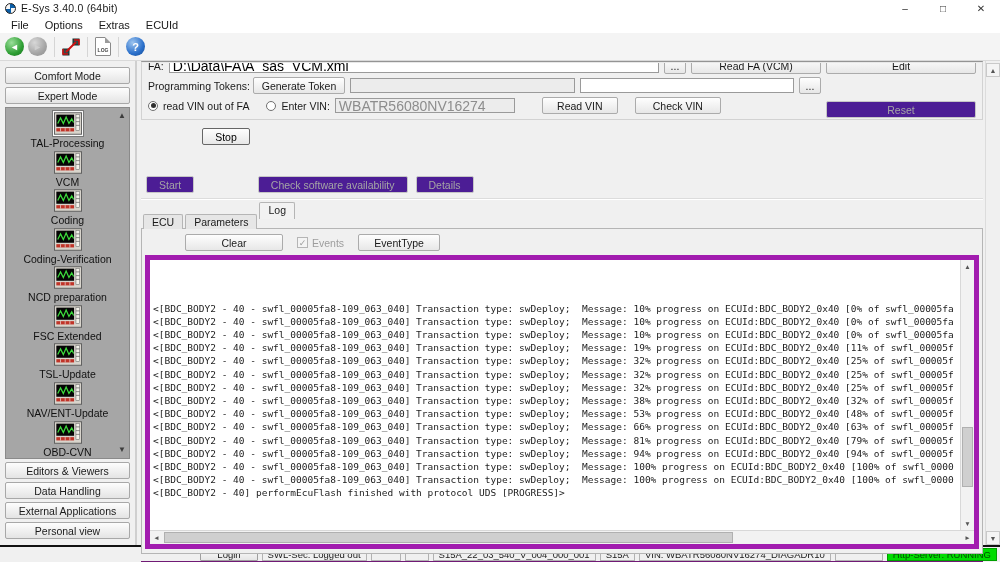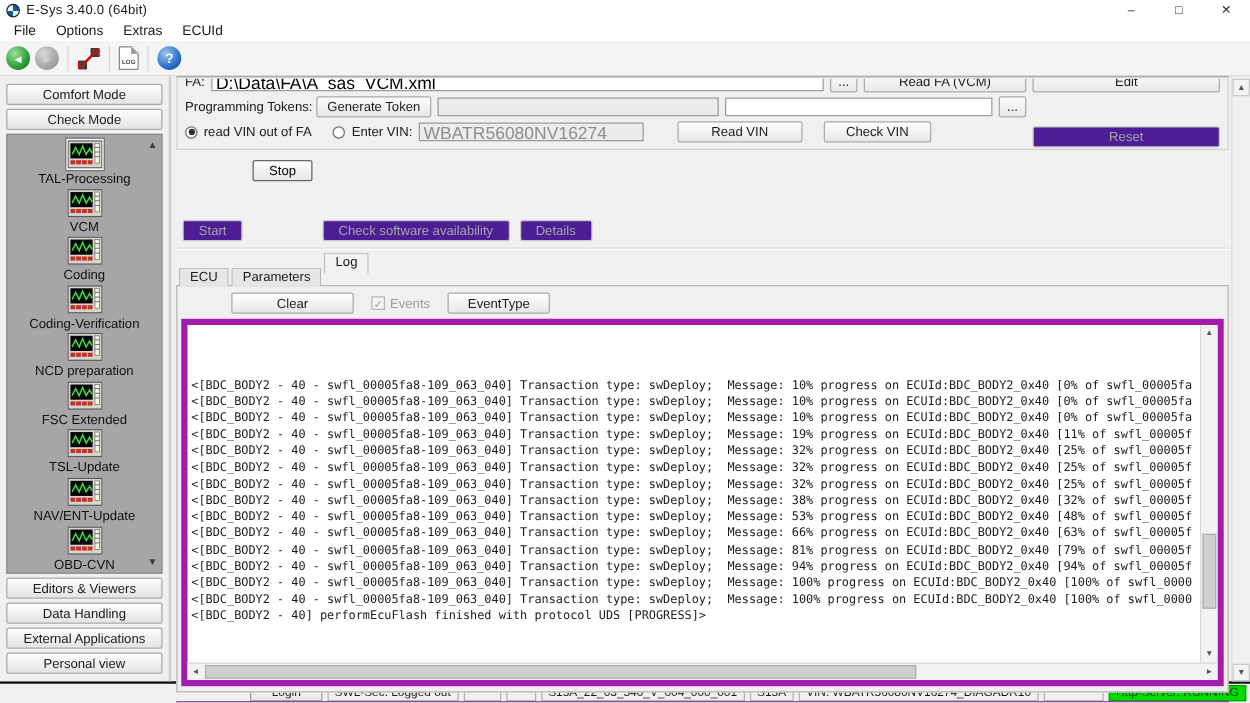--- a/index.html
+++ b/index.html
@@ -155,21 +155,21 @@
   <span class="tb-sep"></span>
   <span class="doc-icon">LOG</span>
   <span class="tb-sep"></span>
   <span class="tb-circle blue">?</span>
 </div>
 
 <div class="app-body">
 
   <div class="sidebar">
     <div class="side-btn">Comfort Mode</div>
-    <div class="side-btn">Check Mode</div>
+    <div class="side-btn">Expert Mode</div>
     <div class="icon-panel">
       <span class="panel-arrow up">▲</span>
       <span class="panel-arrow down">▼</span>
 
         <div class="side-item selected">
           <span class="side-icon-wrap">
             <svg width="28" height="23" viewBox="0 0 30 24">
               <rect x="0.5" y="0.5" width="29" height="23" fill="#d8d4cc" stroke="#5a5a5a"></rect>
               <rect x="2.5" y="2.5" width="19" height="13" fill="#050505"></rect>
               <polyline points="4,12 7,6 10,12 13,5 16,12 19,7 21,11" stroke="#3ddd3d" fill="none" stroke-width="1.3"></polyline>
@@ -364,21 +364,21 @@
         <input class="txt" style="flex: 0.95 1 0%;" value="">
         <span class="btn dots">...</span>
         <span class="btn disabled" style="width:150px;">Reset</span>
       </div>
       <div class="f-row">
         <span class="radio on"></span>
         <span class="lbl">read VIN out of FA</span>
         <span class="radio" style="margin-left:12px;"></span>
         <span class="lbl">Enter VIN:</span>
         <input class="txt gray" style="width: 180px;" value="WBATR56080NV16274">
-        <span class="btn" style="width:100px; margin-left:22px;">Read VIN</span>
+        <span class="btn" style="width:76px; margin-left:22px;">Read VIN</span>
         <span class="btn" style="width:86px; margin-left:12px;">Check VIN</span>
       </div>
     </div>
 
     <div class="action-row">
       <span class="btn disabled">Start</span>
       <span class="btn primary">Stop</span>
       <span class="btn disabled">Check software availability</span>
       <span class="btn disabled">Details</span>
     </div>

